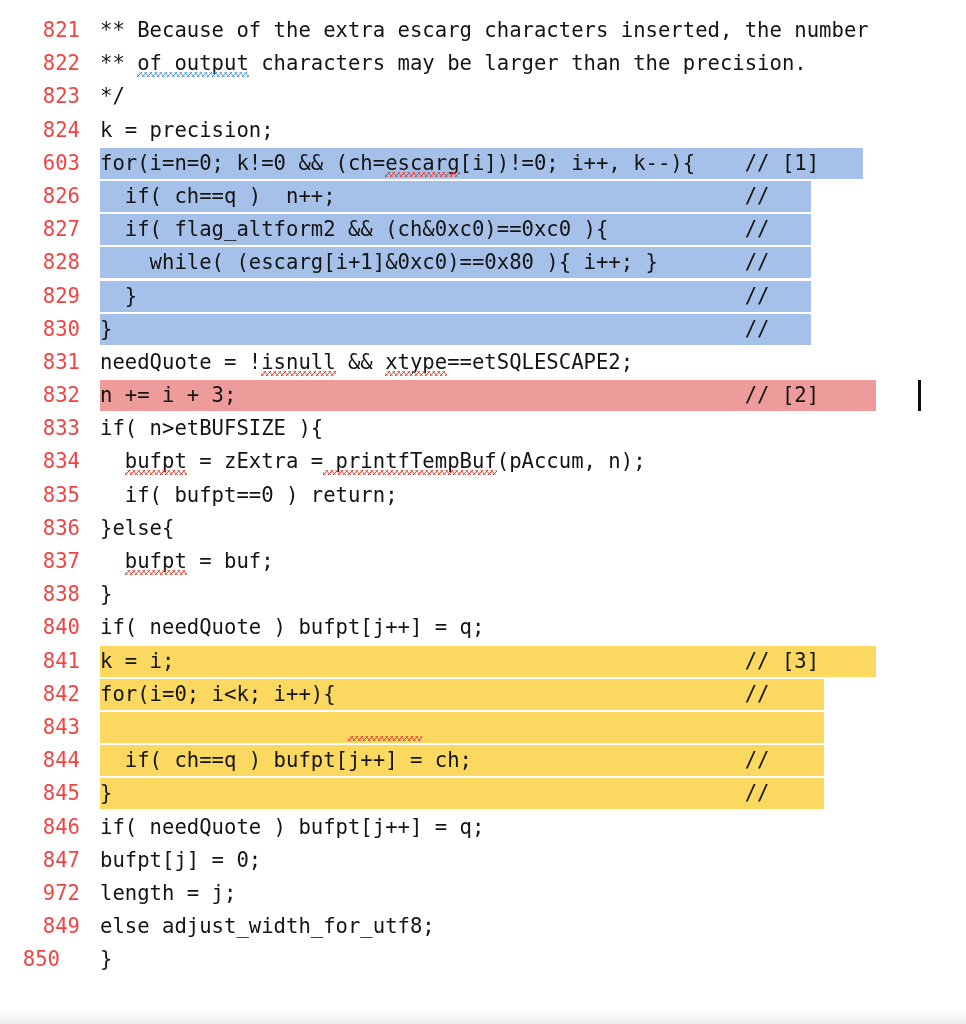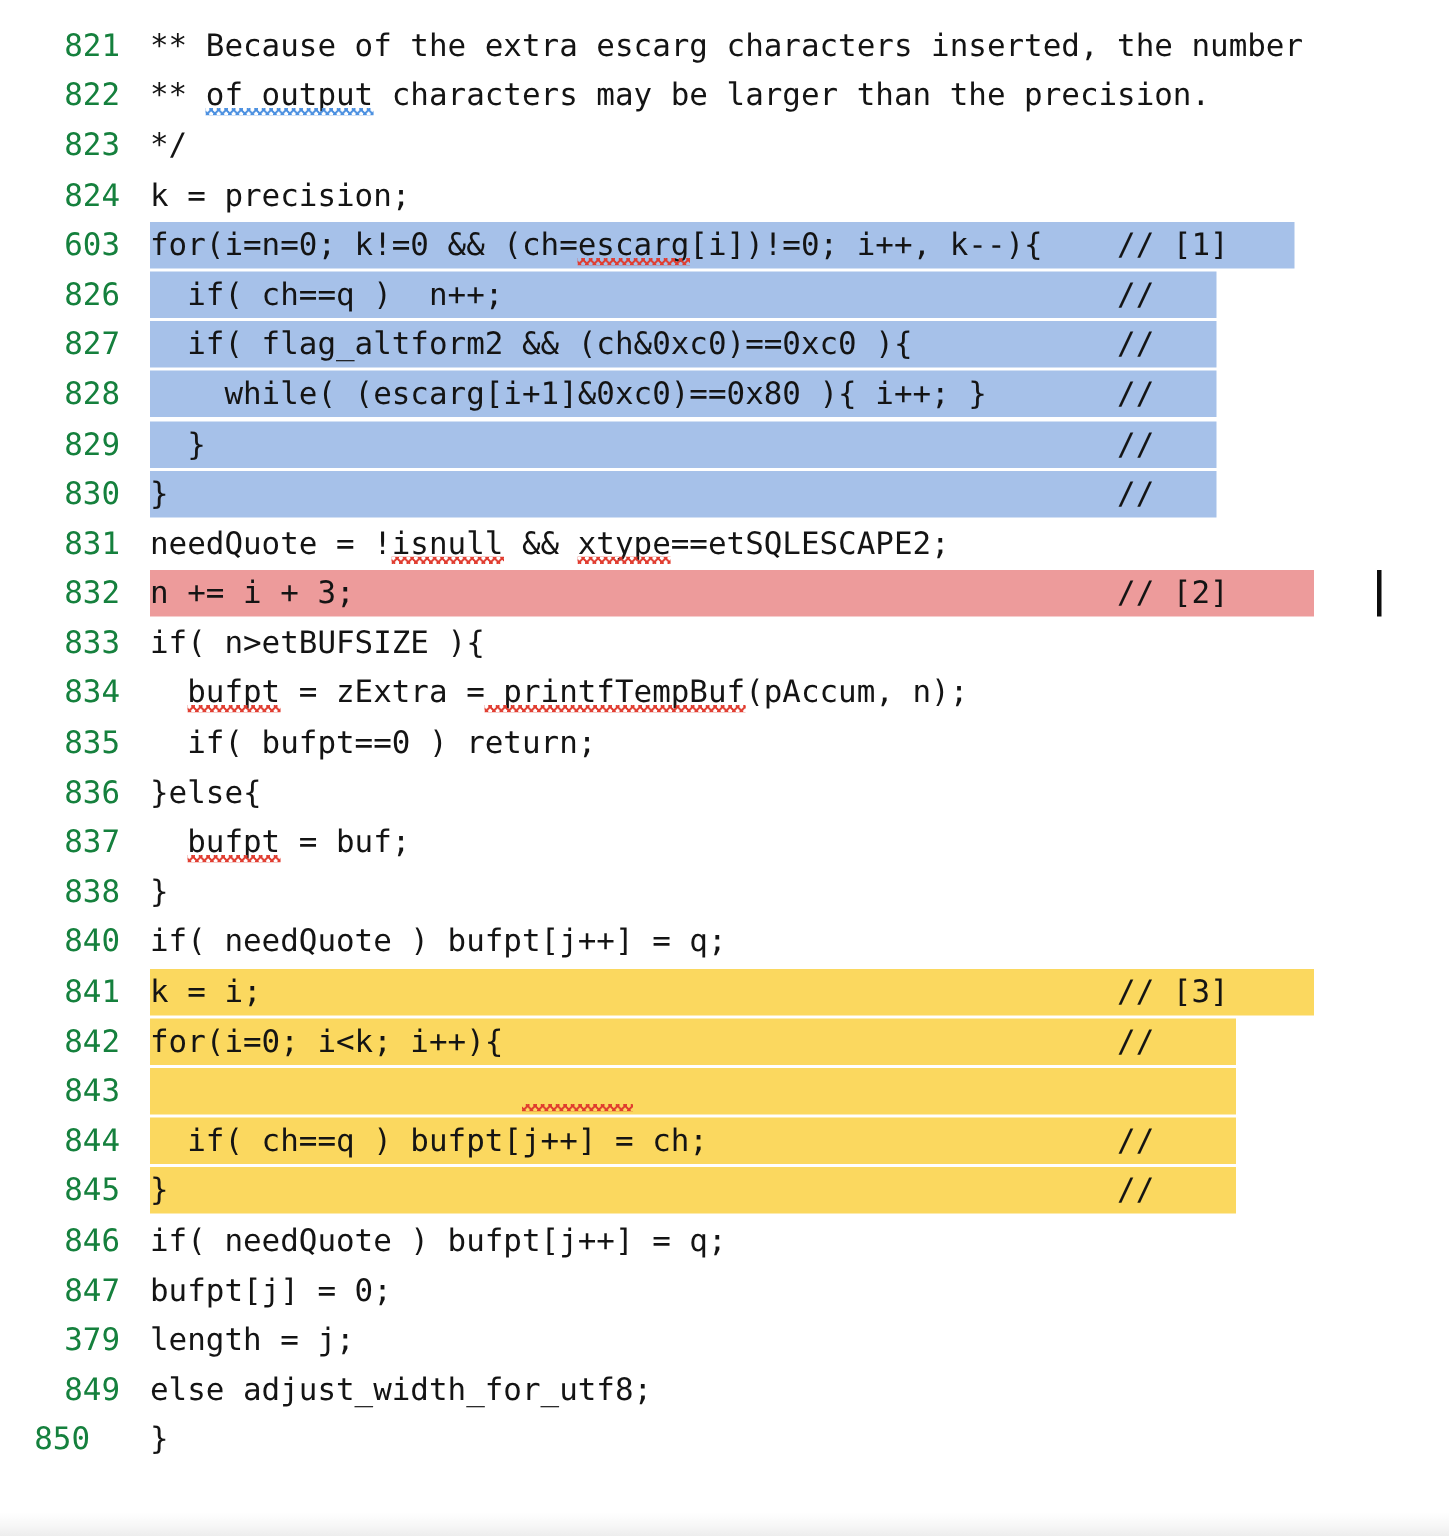--- a/index.html
+++ b/index.html
@@ -44,21 +44,21 @@
   }
 
   .lineno {
     position: absolute;
     left: 0;
     top: 0;
     width: 80px;
     text-align: right;
     font-size: 20.6px;
     line-height: 33.2px;
-    color: #15803d;
+    color: #ef4444;
     letter-spacing: 0px;
   }
 
   .linetext {
     position: absolute;
     left: 100px;
     top: 0;
     height: 33.2px;
     line-height: 33.2px;
     white-space: pre;
@@ -135,18 +135,18 @@
       <div class="code-line"><div class="lineno">837</div><div class="linetext">  bufpt = buf;</div><div class="squiggle sq-red" style="left: 124.8px; width: 62px; top: 25px;"></div></div>
       <div class="code-line"><div class="lineno">838</div><div class="linetext">}</div></div>
       <div class="code-line"><div class="lineno">840</div><div class="linetext">if( needQuote ) bufpt[j++] = q;</div></div>
       <div class="code-line"><div class="hl hl-yellow" style="width: 776.24px;"></div><div class="lineno">841</div><div class="linetext">k = i;                                              // [3]</div></div>
       <div class="code-line"><div class="hl hl-yellow" style="width: 724.16px;"></div><div class="lineno">842</div><div class="linetext">for(i=0; i&lt;k; i++){                                 //</div></div>
       <div class="code-line"><div class="hl hl-yellow" style="width: 724.16px;"></div><div class="lineno">843</div><div class="squiggle sq-red" style="left: 348px; width: 74.4px; top: 25px;"></div></div>
       <div class="code-line"><div class="hl hl-yellow" style="width: 724.16px;"></div><div class="lineno">844</div><div class="linetext">  if( ch==q ) bufpt[j++] = ch;                      //</div></div>
       <div class="code-line"><div class="hl hl-yellow" style="width: 724.16px;"></div><div class="lineno">845</div><div class="linetext">}                                                   //</div></div>
       <div class="code-line"><div class="lineno">846</div><div class="linetext">if( needQuote ) bufpt[j++] = q;</div></div>
       <div class="code-line"><div class="lineno">847</div><div class="linetext">bufpt[j] = 0;</div></div>
-      <div class="code-line"><div class="lineno">379</div><div class="linetext">length = j;</div></div>
+      <div class="code-line"><div class="lineno">972</div><div class="linetext">length = j;</div></div>
       <div class="code-line"><div class="lineno">849</div><div class="linetext">else adjust_width_for_utf8;</div></div>
       <div class="code-line"><div class="lineno" style="width: 60px;">850</div><div class="linetext">}</div></div>
     </div>
   <div id="bottom-fade"></div>
 </div>
 
 </body></html>

